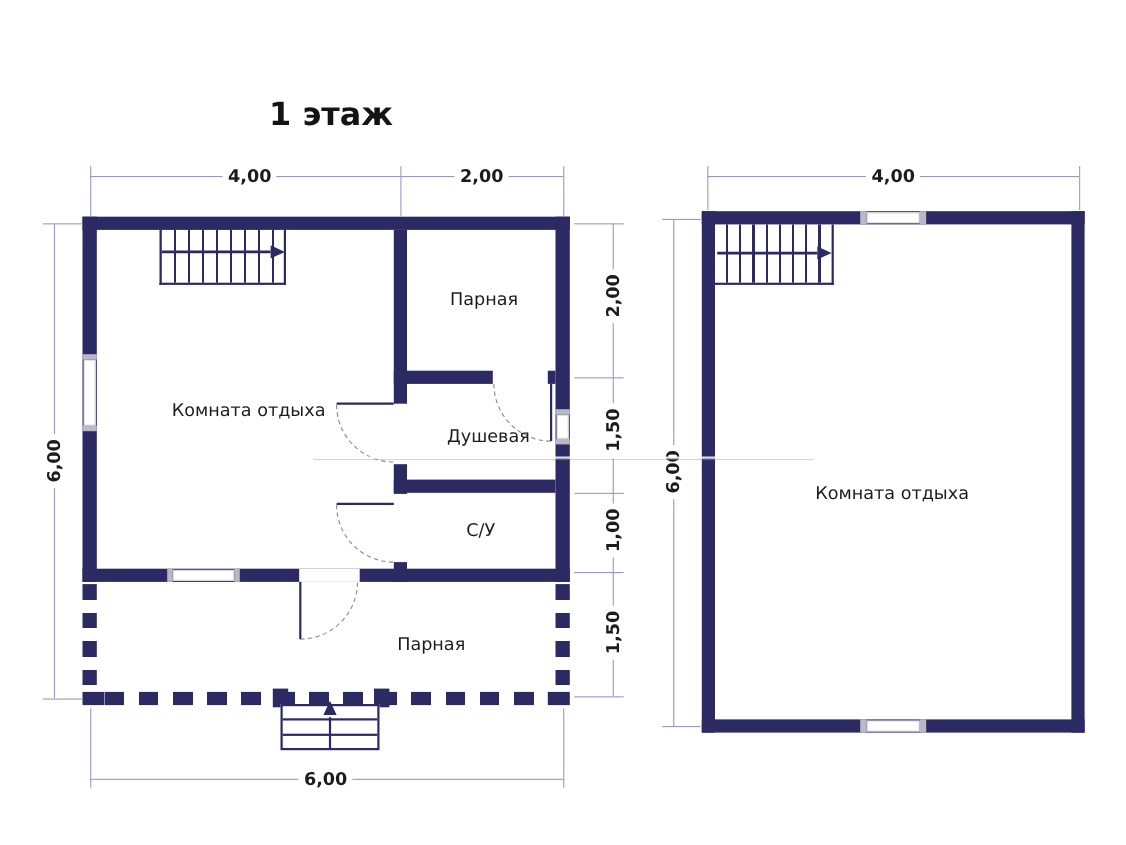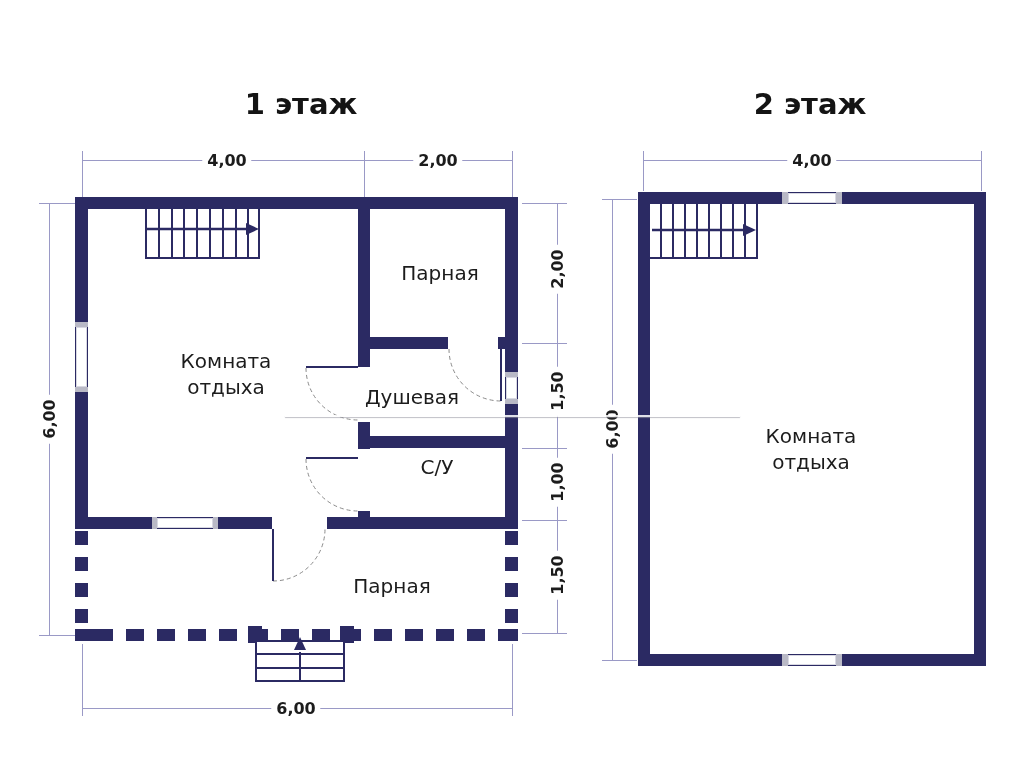--- a/index.html
+++ b/index.html
@@ -8,21 +8,21 @@
   .w{position:absolute;background:var(--wall,#2b2a63);}
   .dashv{position:absolute;background:repeating-linear-gradient(180deg,var(--wall,#2b2a63) 0 14px,transparent 14px 26px);}
   .dashh{position:absolute;background:repeating-linear-gradient(90deg,var(--wall,#2b2a63) 0 18px,transparent 18px 31px);}
   .glass{position:absolute;background:#fff;box-shadow:0 0 0 1px #d8d8e2 inset;}
   .cap{position:absolute;background:var(--window_cap,#b9b9c6);}
   .opening{position:absolute;background:#fff;}
   .ln{position:absolute;background:var(--dim_line,#9a99c6);}
   .dim{position:absolute;font-weight:bold;font-size:16px;color:var(--text,#1c1c1c);
        background:#fff;padding:0 5px;white-space:nowrap;transform:translate(-50%,-50%);z-index:4;}
   .dim.rot{transform:translate(-50%,-50%) rotate(-90deg);}
-  .room{position:absolute;font-size:20px;color:var(--text,#1c1c1c);text-align:center;
+  .room{position:absolute;font-size:16px;color:var(--text,#1c1c1c);text-align:center;
         line-height:1.3;transform:translate(-50%,-50%);z-index:4;}
   .title{position:absolute;font-size:29px;font-weight:bold;color:#141414;
          transform:translateX(-50%);white-space:nowrap;z-index:4;}
   .stairs{position:absolute;box-sizing:border-box;border:2px solid var(--wall,#2b2a63);border-top:none;
           background:repeating-linear-gradient(90deg,transparent 0 10.8px,var(--wall,#2b2a63) 10.8px 12.8px);}
   .stairs.p2{border-left:none;background:repeating-linear-gradient(90deg,transparent 0 10px,var(--wall,#2b2a63) 10px 12px);}
   .stepsbox{position:absolute;box-sizing:border-box;border:2px solid var(--wall,#2b2a63);background:#fff;}
   .stepline{position:absolute;background:var(--wall,#2b2a63);}
   #overlay{position:absolute;left:0;top:0;z-index:3;pointer-events:none;}
   #wm{position:absolute;left:0;top:0;width:100%;height:100%;z-index:6;pointer-events:none;}
@@ -35,21 +35,20 @@
   .wm-tag{position:absolute;left:512px;top:419px;transform:translate(-50%,-50%);
           font-size:24px;font-weight:bold;white-space:nowrap;color:rgba(255,255,255,.85);
           text-shadow:0 1px 2px rgba(150,150,162,.65),0 -1px 2px rgba(150,150,162,.4);}
 </style>
 </head>
 <body>
 
 <div id="canvas">
 
   <div class="title" style="left:301px;top:68px">1 этаж</div>
-  <div class="title" style="left:810px;top:68px">2 этаж</div>
 
   <div class="w" style="left:75px;top:178px;width:443px;height:12px"></div>
   <div class="w" style="left:75px;top:178px;width:13px;height:332px"></div>
   <div class="w" style="left:505px;top:178px;width:13px;height:332px"></div>
   <div class="w" style="left:75px;top:498px;width:443px;height:12px"></div>
   <div class="w" style="left:358px;top:190px;width:12px;height:158px"></div>
   <div class="w" style="left:358px;top:403px;width:12px;height:27px"></div>
   <div class="w" style="left:358px;top:492px;width:12px;height:18px"></div>
   <div class="w" style="left:358px;top:318px;width:90px;height:12px"></div>
   <div class="w" style="left:498px;top:318px;width:7px;height:12px"></div>
@@ -122,22 +121,22 @@
   <div class="dim rot" style="left:557px;top:250px">2,00</div>
   <div class="dim rot" style="left:557px;top:372px">1,50</div>
   <div class="dim rot" style="left:557px;top:463px">1,00</div>
   <div class="dim rot" style="left:557px;top:556px">1,50</div>
   <div class="dim" style="left:296px;top:689px">6,00</div>
   <div class="dim" style="left:812px;top:141px">4,00</div>
   <div class="dim rot" style="left:612px;top:410px">6,00</div>
 
   <div class="room" style="left:226px;top:355px;width:140px">Комната отдыха</div>
   <div class="room" style="left:440px;top:254px">Парная</div>
-  <div class="room" style="left:412px;top:378px">Душевая</div>
-  <div class="room" style="left:437px;top:448px">С/У</div>
+  <div class="room" style="left:444px;top:378px">Душевая</div>
+  <div class="room" style="left:437px;top:464px">С/У</div>
   <div class="room" style="left:392px;top:567px">Парная</div>
   <div class="room" style="left:811px;top:430px;width:140px">Комната отдыха</div>
 
   <svg id="overlay" width="1024" height="768" viewBox="0 0 1024 768">
 
     <path d="M306 349 A52 52 0 0 0 358 401" fill="none" stroke="#8a8a8a" stroke-width="1" stroke-dasharray="4 3"></path>
     <path d="M306 440 A52 52 0 0 0 358 492" fill="none" stroke="#8a8a8a" stroke-width="1" stroke-dasharray="4 3"></path>
     <path d="M449 330 A52 52 0 0 0 501 382" fill="none" stroke="#8a8a8a" stroke-width="1" stroke-dasharray="4 3"></path>
     <path d="M273 562 A52 52 0 0 0 325 510" fill="none" stroke="#8a8a8a" stroke-width="1" stroke-dasharray="4 3"></path>
 

